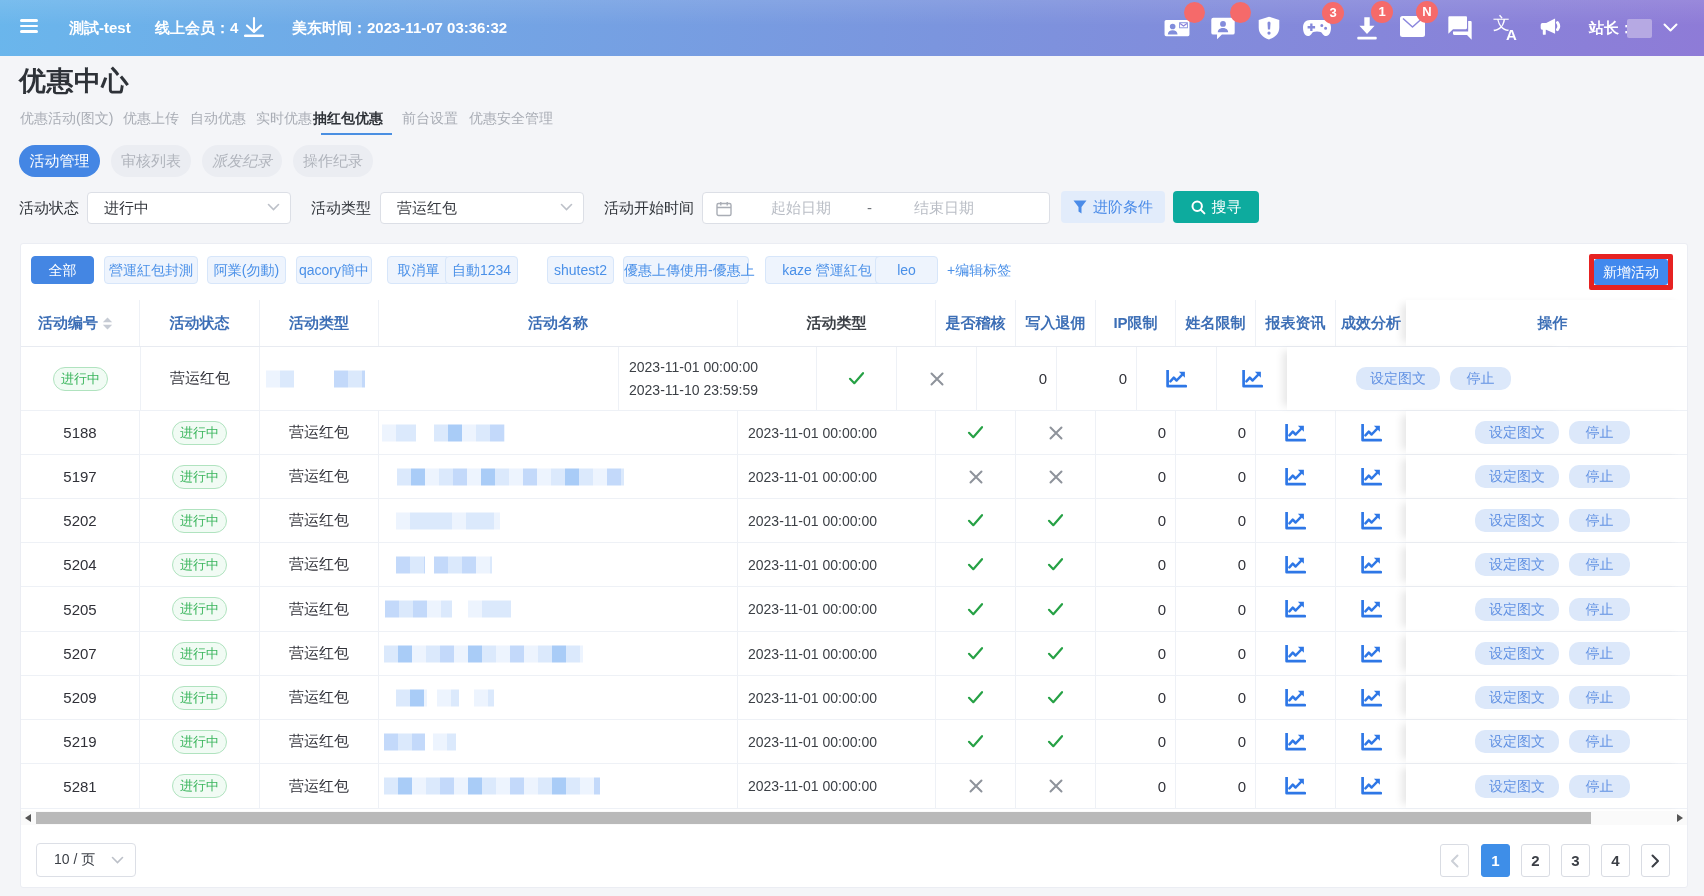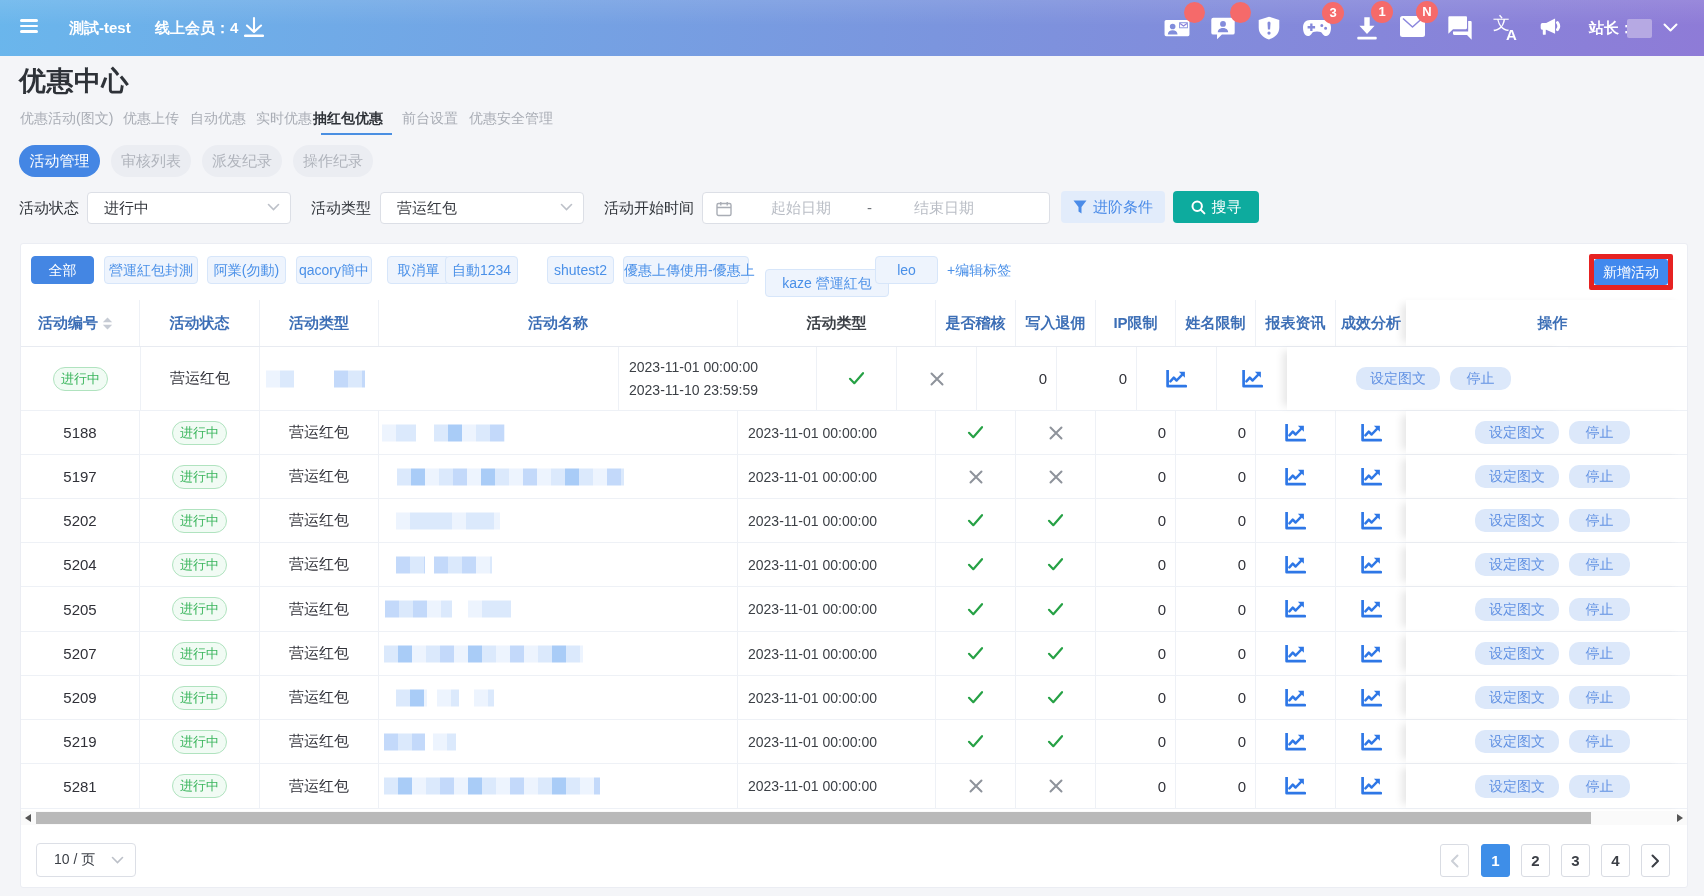--- a/index.html
+++ b/index.html
@@ -94,20 +94,21 @@
       <i></i>
       <i></i>
       <i></i>
     </div>
   <div class="txt" style="left:69px;font-weight:bold;">測試-test</div>
   <div class="txt" style="left:155px;font-weight:bold;">线上会员：4</div>
   <svg class="ticon" style="left:244px;top:16px;width:20px;height:22px;" viewBox="0 0 20 22">
       <path d="M10 2 v12.5 M3 9.5 l7 6.5 7-6.5" stroke="#fff" stroke-width="2.1" fill="none" stroke-linecap="round" stroke-linejoin="round"></path>
       <path d="M1 19.7 h18" stroke="#fff" stroke-width="2.4" stroke-linecap="round"></path>
     </svg>
+  <div class="txt" style="left:292px;font-weight:bold;">美东时间：2023-11-07 03:36:32</div>
 
   <svg class="ticon" style="left:1164px;" viewBox="0 0 24 24">
       <path fill="#fff" d="M2 4.5 h20 a1.5 1.5 0 0 1 1.5 1.5 v12 a1.5 1.5 0 0 1 -1.5 1.5 h-20 a1.5 1.5 0 0 1 -1.5 -1.5 v-12 a1.5 1.5 0 0 1 1.5 -1.5 z M8 8 a2.6 2.6 0 1 0 0 5.2 2.6 2.6 0 0 0 0 -5.2 z M3.5 18 c0-2.6 2-4 4.5-4 s4.5 1.4 4.5 4 z M14 6.8 h8 v5.4 h-8 z" fill-rule="evenodd"></path>
       <path fill="#fff" d="M14.8 7.6 h6.4 v3.8 h-6.4 z"></path>
       <path d="M14.8 7.8 l3.2 2.3 3.2 -2.3" stroke="#8a80da" stroke-width="1.1" fill="none"></path>
     </svg>
   <div class="badge-dot" style="left:1184px;top:2px;"></div>
 
   <svg class="ticon" style="left:1210px;" viewBox="0 0 24 24">
       <path fill="#fff" d="M3 2.5 h18 a1.8 1.8 0 0 1 1.8 1.8 v12 a1.8 1.8 0 0 1 -1.8 1.8 h-10 l-4.5 4.2 v-4.2 h-3.5 a1.8 1.8 0 0 1 -1.8 -1.8 v-12 a1.8 1.8 0 0 1 1.8 -1.8 z M12 5.5 a2.7 2.7 0 1 0 0 5.4 2.7 2.7 0 0 0 0 -5.4 z M7.2 16 c0-2.7 2.2-4.1 4.8-4.1 s4.8 1.4 4.8 4.1 z" fill-rule="evenodd"></path>
@@ -162,21 +163,21 @@
 <div class="tab" style="left:123px;">优惠上传</div>
 <div class="tab" style="left:190px;">自动优惠</div>
 <div class="tab" style="left:256px;">实时优惠</div>
 <div class="tab active" style="left:313px;">抽红包优惠</div>
 <div class="tab" style="left:402px;">前台设置</div>
 <div class="tab" style="left:469px;">优惠安全管理</div>
 <div id="tabline"></div>
 
 <div class="pill active" style="left:19px;width:81px;">活动管理</div>
 <div class="pill" style="left:111px;width:80px;">审核列表</div>
-<div class="pill" style="left:202px;width:80px;">派发纪录</div>
+<div class="pill" style="left:202px;width:80px;font-style:italic;">派发纪录</div>
 <div class="pill" style="left:293px;width:80px;">操作纪录</div>
 
 <div class="flabel" style="left:19px;">活动状态</div>
 <div class="selbox" style="left:87px;width:204px;padding-left:16px;">进行中
   <svg class="chev" width="13" height="9" viewBox="0 0 13 9">
       <path d="M1.5 1.5 l5 5 5-5" stroke="#bcc0c8" stroke-width="1.6" fill="none" stroke-linecap="round"></path>
     </svg>
 </div>
 <div class="flabel" style="left:311px;">活动类型</div>
 <div class="selbox" style="left:380px;width:204px;padding-left:16px;">营运红包
@@ -206,21 +207,21 @@
 
 <div id="card">
   <div class="tag all" style="left:10px;width:63px;">全部</div>
   <div class="tag" style="left:83px;width:94px;">營運紅包封測</div>
   <div class="tag" style="left:186px;width:79px;">阿業(勿動)</div>
   <div class="tag" style="left:275px;width:76px;">qacory簡中</div>
   <div class="tag" style="left:366px;width:63px;">取消單</div>
   <div class="tag" style="left:424px;width:73px;">自動1234</div>
   <div class="tag" style="left:526px;width:67px;">shutest2</div>
   <div class="tag" style="left:602px;width:126px;">優惠上傳使用-優惠上</div>
-  <div class="tag" style="left:744px;width:124px;margin-top:13px;">kaze 營運紅包</div>
+  <div class="tag" style="left:744px;width:124px;">kaze 營運紅包</div>
   <div class="tag" style="left:854px;width:63px;">leo</div>
   <div id="edittag" style="left:926px;">+编辑标签</div>
   <div id="addbtn">新增活动</div>
   <div id="redbox"></div>
 
   <div id="tbl">
       <div class="trow head">
         <div class="td c0" style="padding-right:9px;">活动编号&nbsp;<svg width="11" height="13" viewBox="0 0 11 13">
             <path d="M5.5 0.5 L10.2 5.3 H0.8 z" fill="#c6cbd4"></path>
             <path d="M5.5 12.5 L0.8 7.7 h9.4 z" fill="#c6cbd4"></path>

